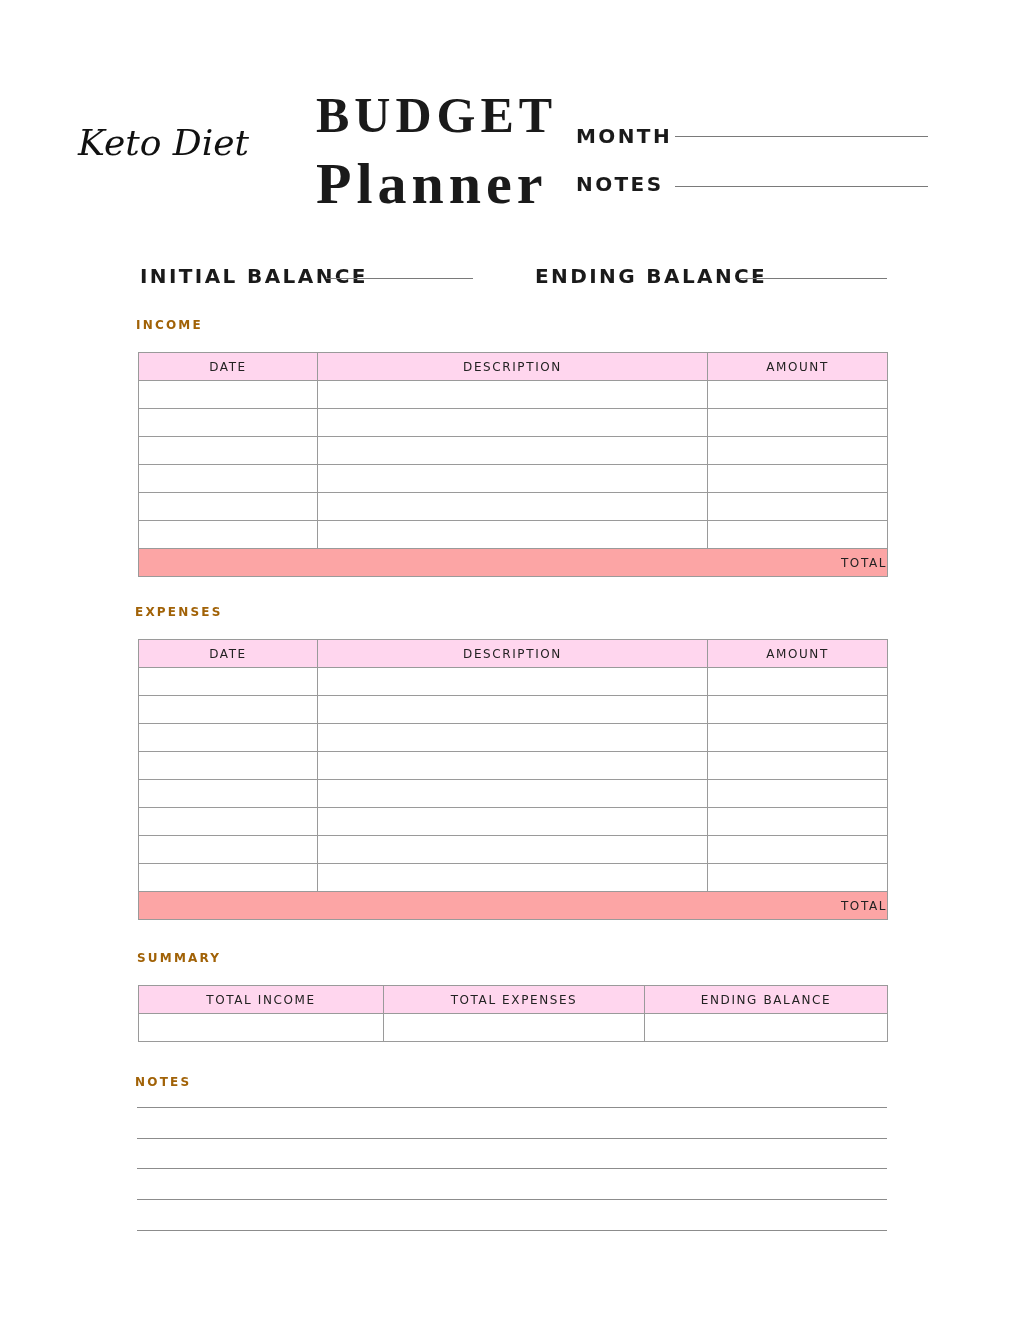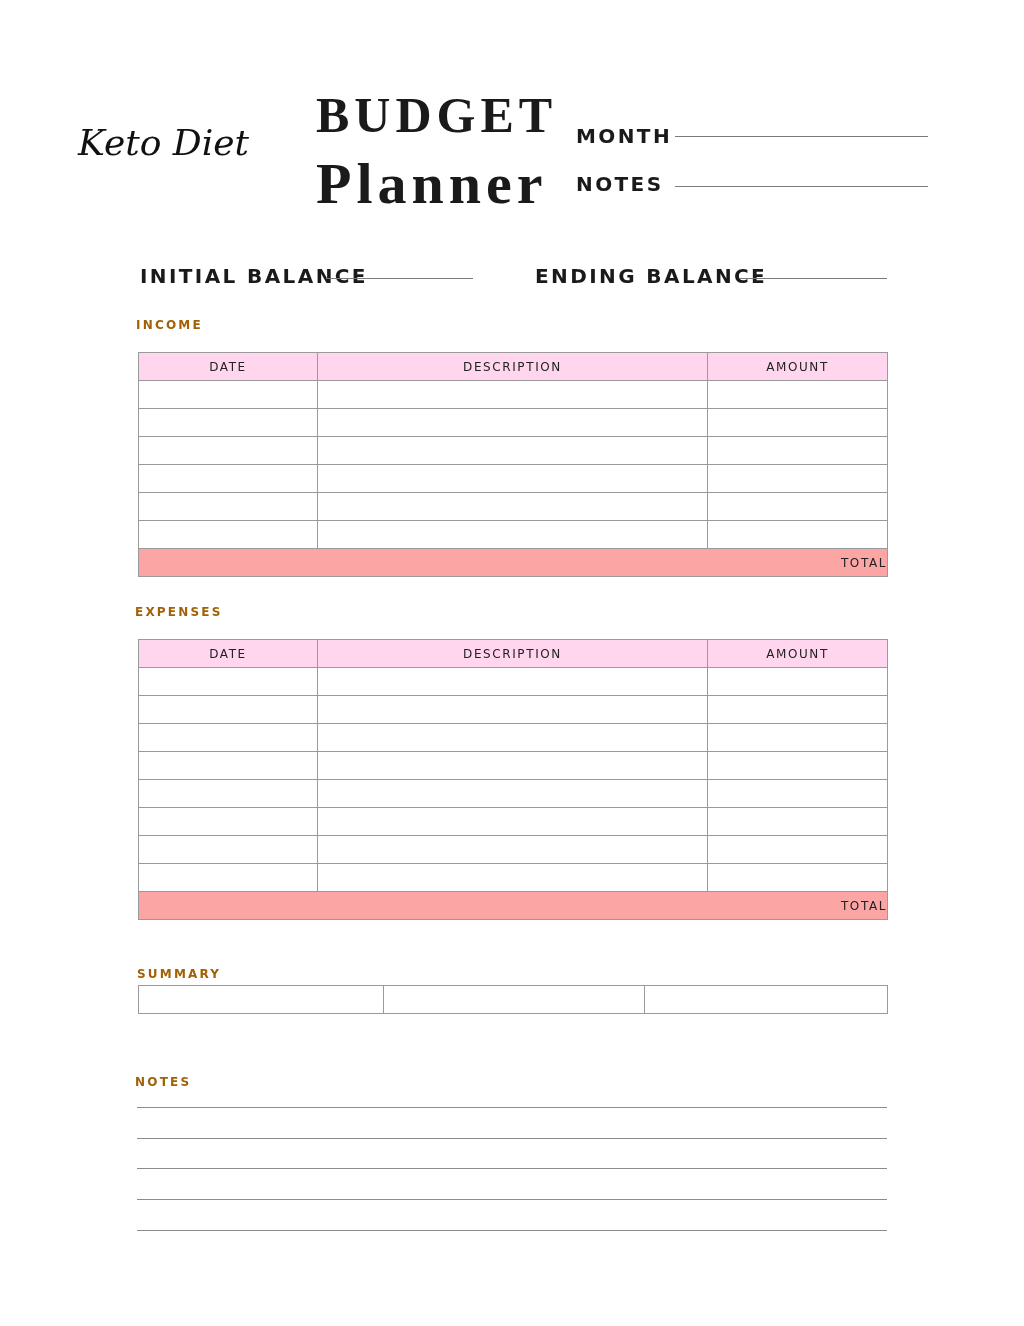--- a/index.html
+++ b/index.html
@@ -201,28 +201,33 @@
     <td class="cell"></td>
     <td class="cell"></td>
     <td class="cell"></td>
   </tr>
   <tr class="row-h">
     <td class="total" colspan="3">TOTAL</td>
   </tr>
 </tbody>
   </table>
 
-<div class="abs section-title" style="left:137px; top:951px;margin-top:16px;">SUMMARY</div>
+<div class="abs section-title" style="left:137px; top:951px;">SUMMARY</div>
 <table class="grid" style="top:985px;">
   <colgroup>
     <col style="width:245px">
       <col style="width:261px">
       <col style="width:243px">
   </colgroup>
   <tbody>
+      <tr class="row-h">
+    <th>TOTAL INCOME</th>
+    <th>TOTAL EXPENSES</th>
+    <th>ENDING BALANCE</th>
+  </tr>
   <tr class="row-h">
     <td class="cell"></td>
     <td class="cell"></td>
     <td class="cell"></td>
   </tr>
 </tbody>
   </table>
 
 <div class="abs section-title" style="left:135px; top:1075px;">NOTES</div>
 <div class="note-line" style="top:1107px;"></div>

